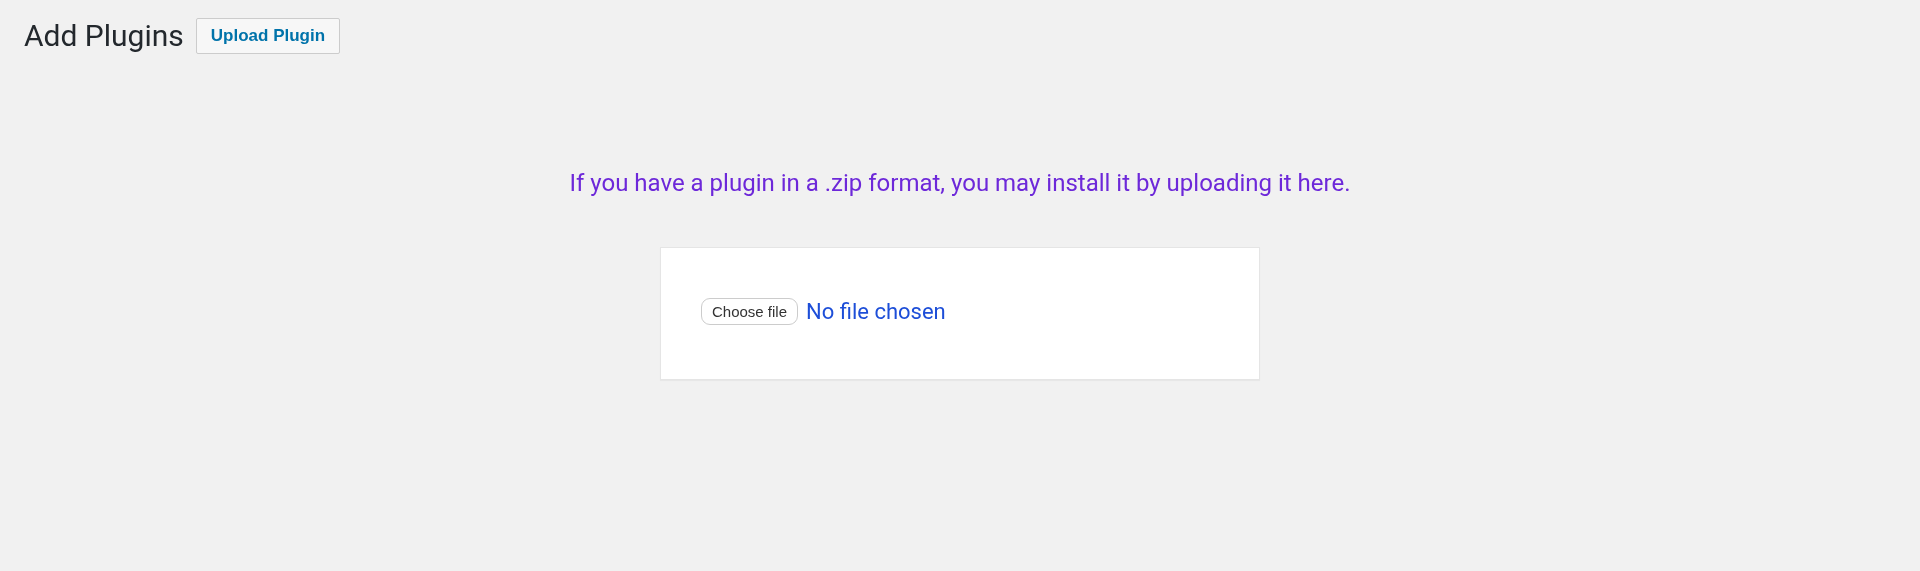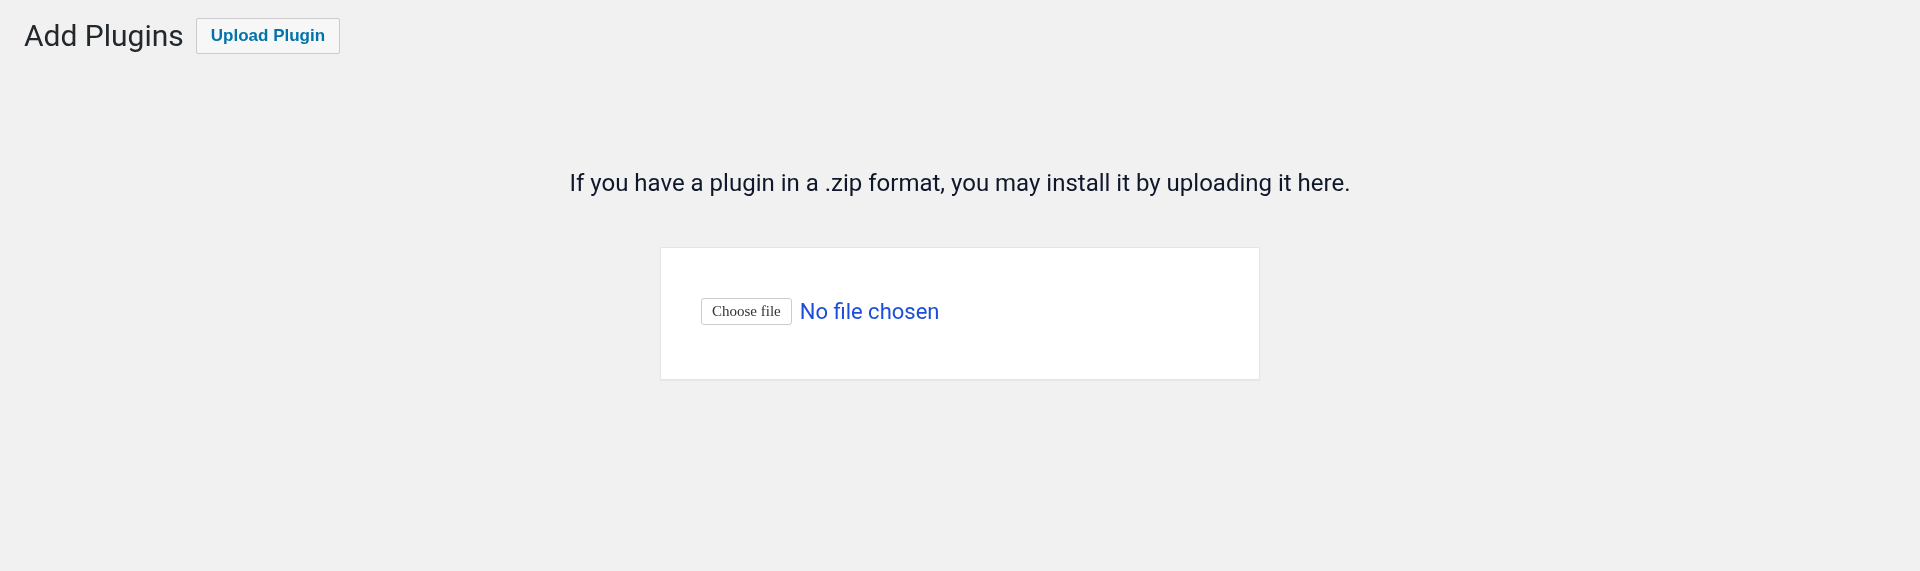--- a/index.html
+++ b/index.html
@@ -31,47 +31,47 @@
       color: #0073aa;
       font-size: 17px;
       font-weight: 600;
       padding: 7px 14px;
       cursor: pointer;
       border-radius: 2px;
     }
     .instruction-text {
       text-align: center;
       font-size: 24px;
-      color: #0f172a;
+      color: #6d28d9;
       margin-top: 115px;
       font-weight: 400;
     }
     .upload-panel {
       background-color: #fff;
       border: 1px solid #e5e5e5;
       width: 600px;
       margin: 50px auto 0 auto;
       padding: 50px 40px 40px 40px;
       box-shadow: 0 1px 1px rgba(0,0,0,0.04);
     }
     .file-row {
       display: flex;
       align-items: center;
       gap: 8px;
       margin-bottom: 14px;
     }
     .choose-file-btn {
       background-color: #fff;
       border: 1px solid #ccc;
-      border-radius: 3px;
+      border-radius: 9px;
       font-size: 15px;
       padding: 4px 10px;
       cursor: pointer;
       color: #333;
-      font-family: Liberation Serif, serif;
+      font-family: Liberation Sans, sans-serif;
     }
     .file-status {
       font-size: 22px;
       color: #1d4ed8;
     }
     .install-now-btn {
       background-color: #f7f7f7;
       border: 1px solid #ddd;
       color: #a0a5aa;
       font-size: 17px;

